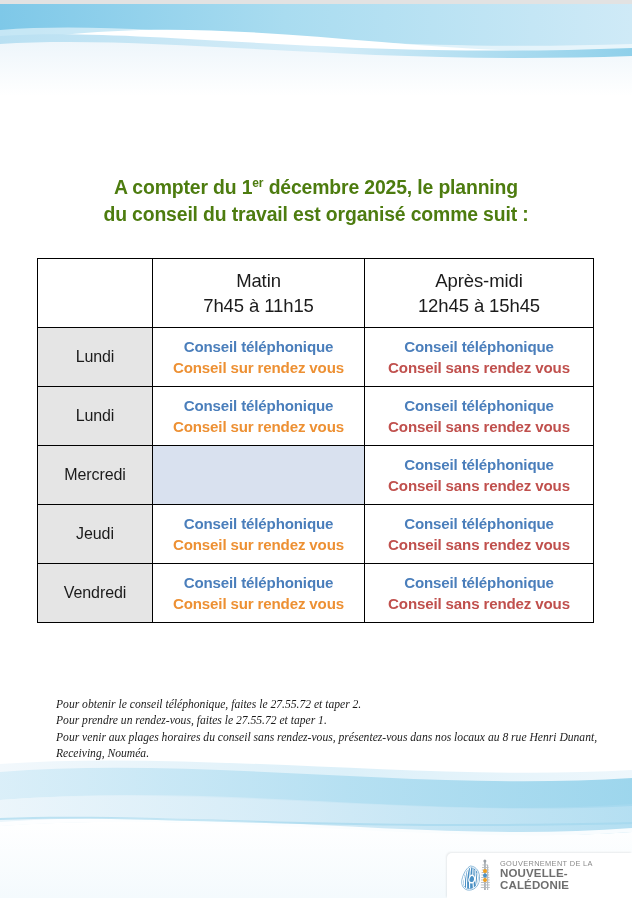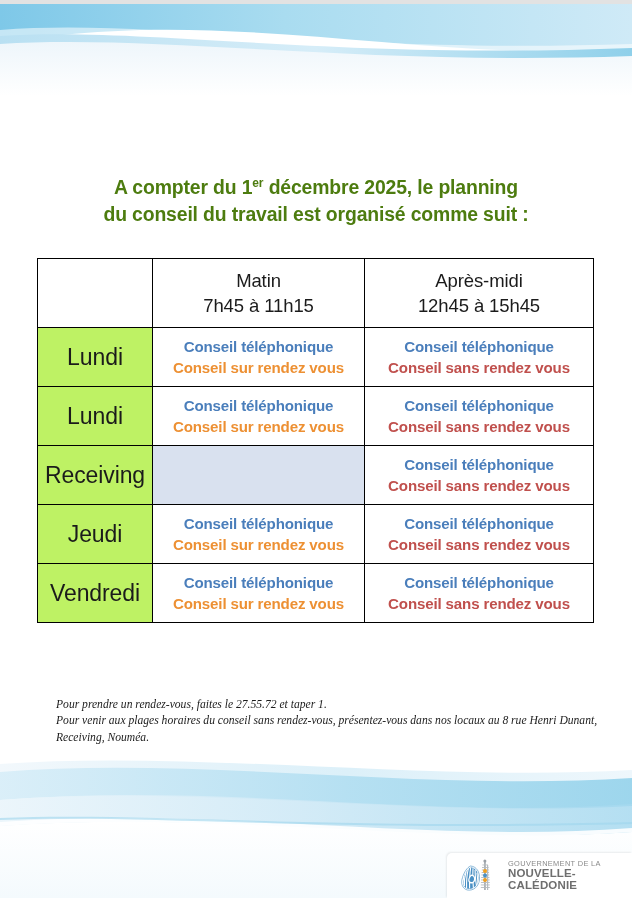--- a/index.html
+++ b/index.html
@@ -91,24 +91,24 @@
     font-size: 18.5px;
     color: #1b1b1b;
     line-height: 25px;
     letter-spacing: -0.1px;
   }
   .hdr-blank { height: 68px; }
 
   
   .day-cell {
     height: 58px;
-    font-size: 23px;
+    font-size: 16px;
     color: #1b1b1b;
     letter-spacing: -0.1px;
-    background: #bef264;
+    background: #e5e5e5;
   }
 
   
   .svc-cell {
     height: 58px;
     line-height: 21.5px;
     background: #ffffff;
   }
   .svc-cell.shaded { background: #d9e1ef; }
   .svc-line {
@@ -143,21 +143,21 @@
     background: #ffffff;
     border-radius: 5px 0 0 0;
     box-shadow: -1px -1px 2px rgba(0,0,0,0.07);
     display: flex;
     align-items: center;
     padding-left: 14px;
     box-sizing: border-box;
   }
   .logo-emblem { width: 34px; height: 36px; flex: 0 0 auto; }
   .logo-text {
-    margin-left: 13px;
+    margin-left: 5px;
     color: #787878;
     line-height: 1.05;
   }
   .logo-line1 {
     display: block;
     font-size: 7.4px;
     letter-spacing: 0.35px;
     color: #8a8a8a;
   }
   .logo-line2 {
@@ -241,21 +241,21 @@
           <td class="svc-cell">
             <span class="svc-line" style="color: rgb(74, 126, 187);">Conseil téléphonique</span>
             <span class="svc-line" style="color: rgb(237, 144, 51);">Conseil sur rendez vous</span>
           </td>
           <td class="svc-cell">
             <span class="svc-line" style="color: rgb(74, 126, 187);">Conseil téléphonique</span>
             <span class="svc-line" style="color: rgb(192, 80, 77);">Conseil sans rendez vous</span>
           </td>
         </tr>
         <tr>
-          <td class="day-cell">Receiving</td>
+          <td class="day-cell">Mercredi</td>
           <td class="svc-cell shaded"></td>
           <td class="svc-cell">
             <span class="svc-line" style="color: rgb(74, 126, 187);">Conseil téléphonique</span>
             <span class="svc-line" style="color: rgb(192, 80, 77);">Conseil sans rendez vous</span>
           </td>
         </tr>
         <tr>
           <td class="day-cell">Jeudi</td>
           <td class="svc-cell">
             <span class="svc-line" style="color: rgb(74, 126, 187);">Conseil téléphonique</span>
@@ -274,20 +274,21 @@
           </td>
           <td class="svc-cell">
             <span class="svc-line" style="color: rgb(74, 126, 187);">Conseil téléphonique</span>
             <span class="svc-line" style="color: rgb(192, 80, 77);">Conseil sans rendez vous</span>
           </td>
         </tr>
       </tbody>
   </table>
 
   <div class="notes" id="notes-block">
+      <p>Pour  obtenir le conseil téléphonique,  faites le 27.55.72 et taper 2.</p>
       <p>Pour prendre un rendez-vous, faites le 27.55.72 et taper 1.</p>
       <p>Pour venir aux plages horaires du conseil sans rendez-vous, présentez-vous dans nos locaux au 8 rue Henri Dunant, Receiving, Nouméa.</p>
     </div>
 
   <div class="deco-bottom">
     <svg width="632" height="150" viewBox="0 0 632 150" xmlns="http://www.w3.org/2000/svg">
       <defs>
         <linearGradient id="bg1" x1="0" y1="0" x2="1" y2="0">
           <stop offset="0" stop-color="#f2f8fc"></stop>
           <stop offset="0.55" stop-color="#dcf0f9"></stop>

